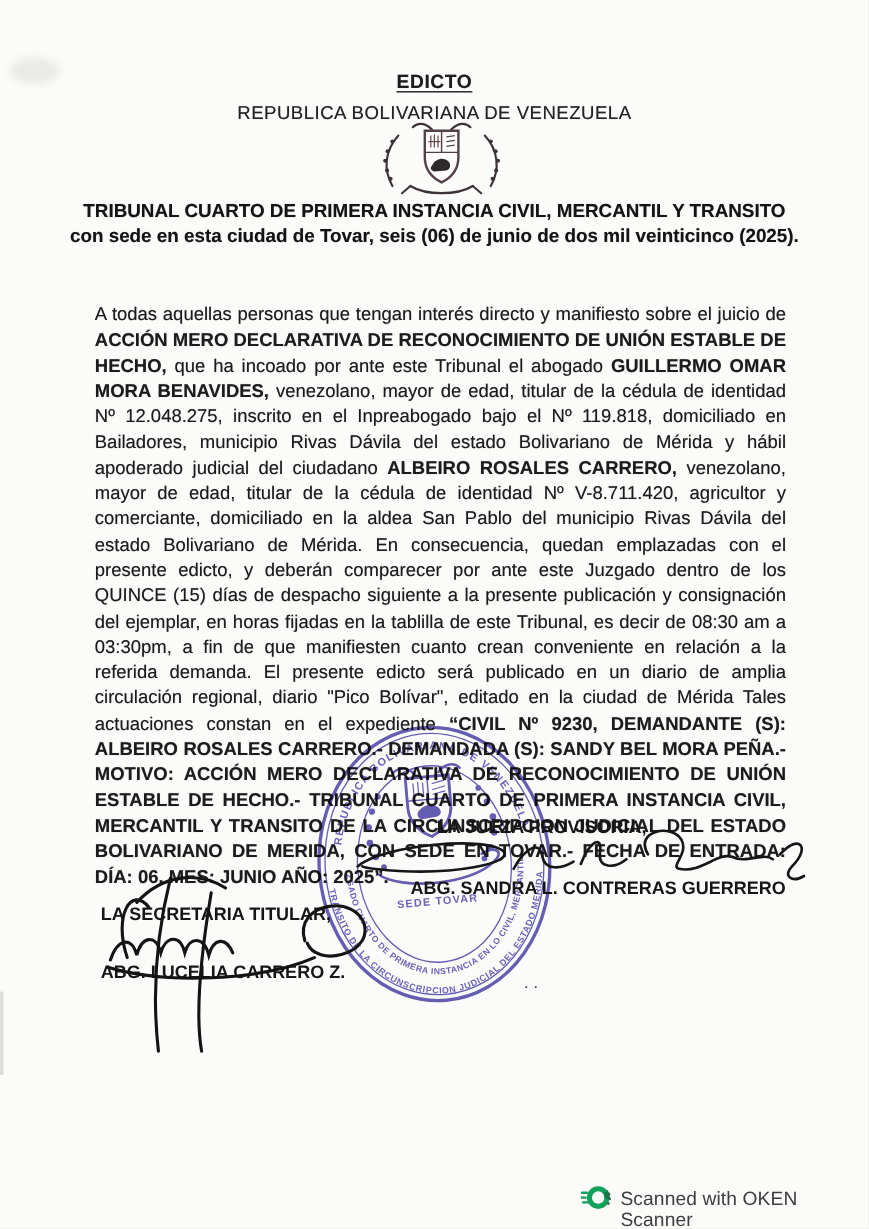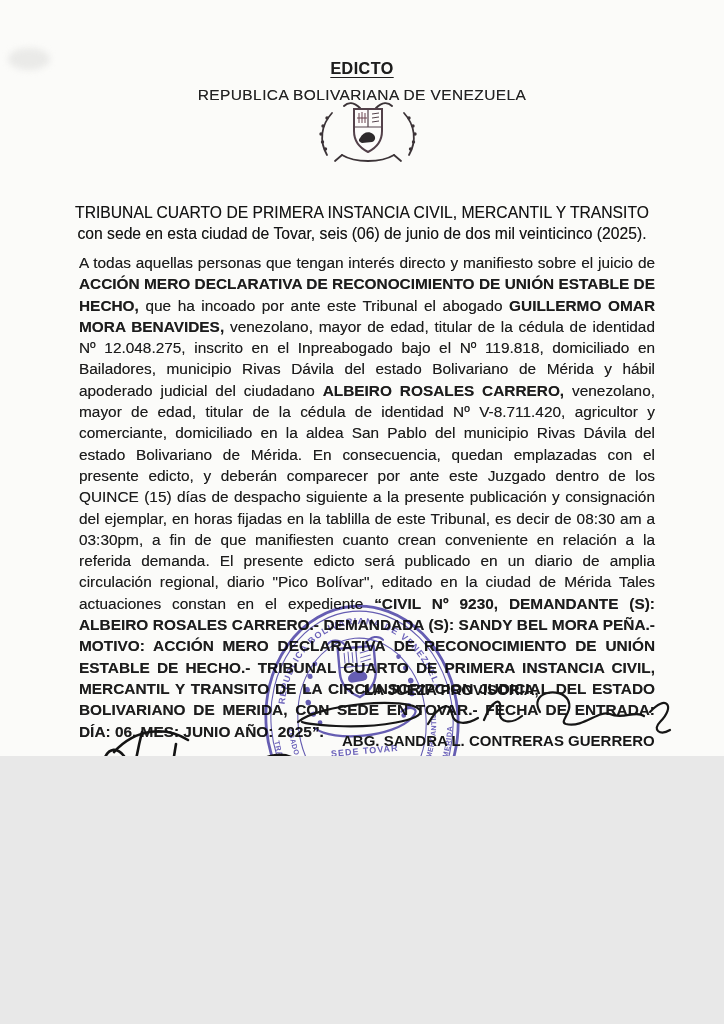--- a/index.html
+++ b/index.html
@@ -1,29 +1,29 @@
 <!DOCTYPE html>
 <html lang="es"><head>
 <meta charset="utf-8">
 <style>
   html,body{margin:0;padding:0;background:#e8e8e8;}
   .page{
-    position:relative;width:724px;height:756px;margin:0 auto;
+    position:relative;width:724px;height:1024px;margin:0 auto;
     background:#fbfbf9;overflow:hidden;
     font-family:"Liberation Sans","DejaVu Sans",sans-serif;
     color:#1d1d1d;
   }
   .abs{position:absolute;}
   .ctr{left:0;right:0;text-align:center;}
   .b{font-weight:700;}
   .scan{text-shadow:0 0 .6px rgba(25,25,25,.5);}
   .edict-title{top:60px;font-size:16px;font-weight:700;letter-spacing:.5px;
     text-decoration:underline;text-underline-offset:3px;}
   .republic{top:86px;font-size:15.5px;letter-spacing:.4px;color:#222;}
-  .tribunal{top:166px;font-size:15.7px;font-weight:400;line-height:21px;color:#141414;margin-top:36px;}
+  .tribunal{top:166px;font-size:15.7px;font-weight:700;line-height:21px;color:#141414;}
   .anniv{top:231px;font-size:15px;font-weight:700;}
   .body-text{
     left:79px;top:252px;width:576px;
     font-size:15.4px;line-height:21.3px;text-align:justify;color:#1c1c1c;
     z-index:1;
   }
   .sig-label{font-size:15px;font-weight:700;color:#161616;white-space:nowrap;z-index:4;}
   .stamp-wrap{left:262px;top:602px;width:200px;height:236px;z-index:2;
     transform:rotate(-5deg);opacity:.82;mix-blend-mode:multiply;}
   .sig-svg{z-index:5;}

